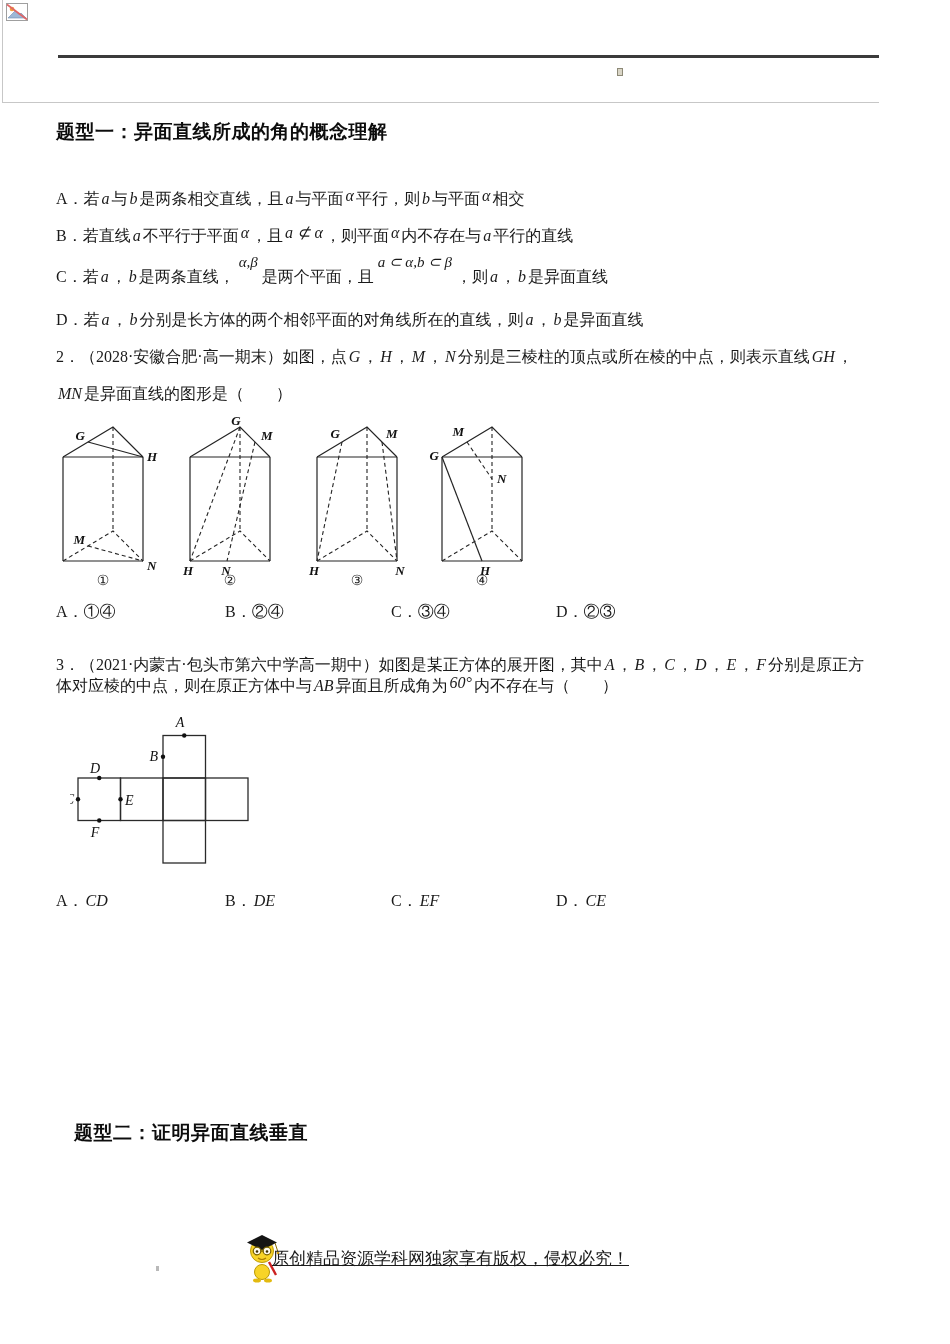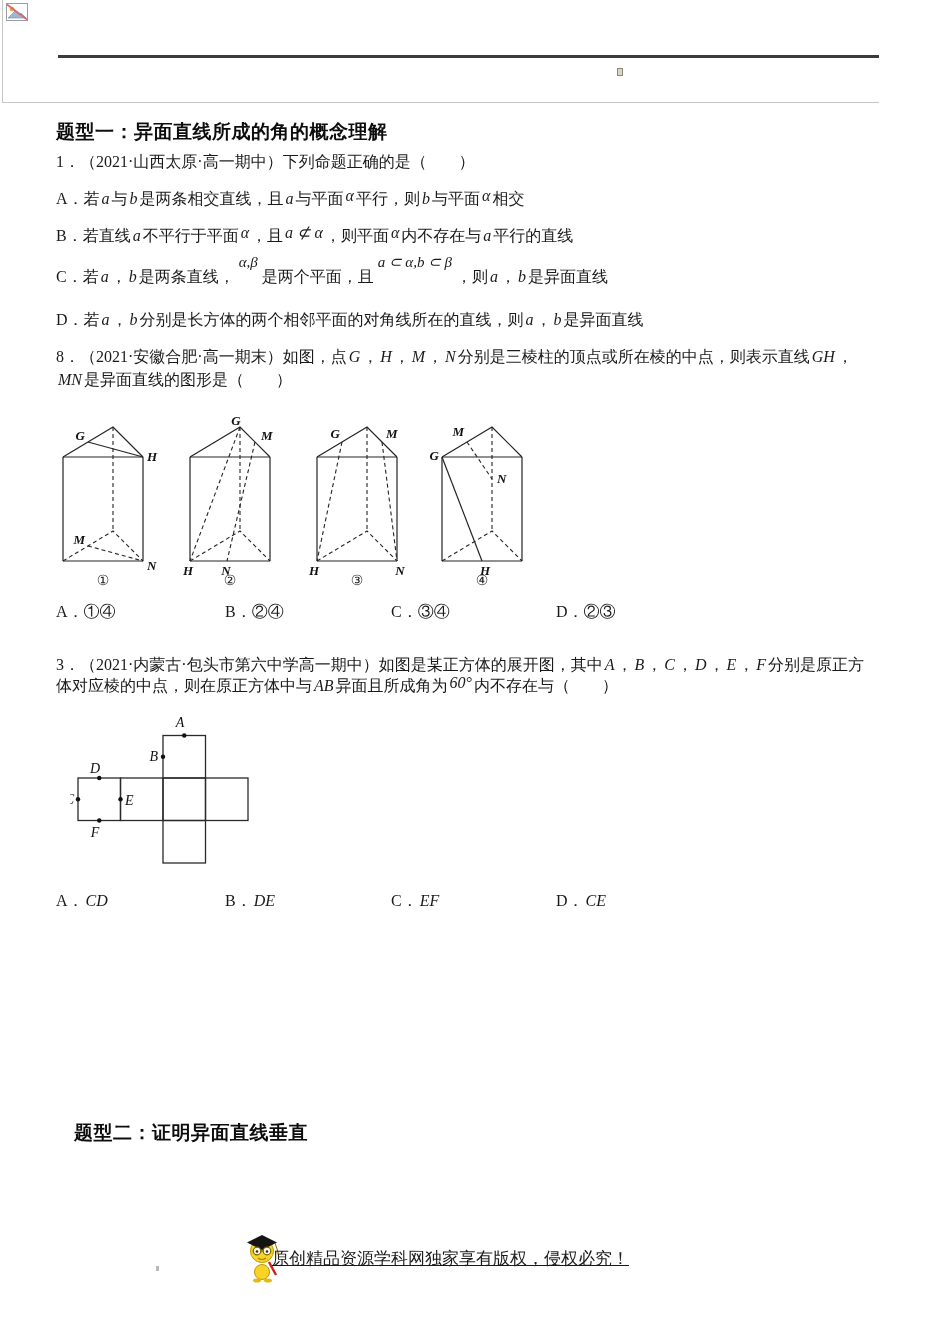--- a/index.html
+++ b/index.html
@@ -57,28 +57,27 @@
       <circle cx="6" cy="6" r="2.3" fill="#f2a33b"></circle>
       <path d="M2 15 L9 8 L13 12 L15 10 L20 15 Z" fill="#9db8d6" stroke="#6d8bb0" stroke-width="0.6"></path>
       <line x1="1" y1="1.5" x2="21" y2="16.5" stroke="#e06666" stroke-width="1.6"></line>
     </svg>
     <div class="header-rule"></div>
     <div class="artifact" style="left:614px; top:68px; width:6px; height:8px;"></div>
   </div>
 
   <div class="heading" style="left:56px; top:119px;">题型一：异面直线所成的角的概念理解</div>
 
-  <div class="line" style="left:56px; top:151px;">1．（2021·山西太原·高一期中）下列命题正确的是（　　）</div>
   <div class="line" style="left:56px; top:188px;text-align:center;"><span>A．若</span><span class="m">a</span><span>与</span><span class="m">b</span><span>是两条相交直线，且</span><span class="m">a</span><span>与平面</span><span class="g">α</span><span>平行，则</span><span class="m">b</span><span>与平面</span><span class="g">α</span><span>相交</span></div>
   <div class="line" style="left:56px; top:225px;"><span>B．若直线</span><span class="m">a</span><span>不平行于平面</span><span class="g">α</span><span>，且</span><span class="g">a ⊄ α</span><span>，则平面</span><span class="g">α</span><span>内不存在与</span><span class="m">a</span><span>平行的直线</span></div>
   <div class="line" style="left:56px; top:266px;"><span>C．若</span><span class="m">a</span><span>，</span><span class="m">b</span><span>是两条直线，</span><span class="r">α,β</span><span>是两个平面，且</span><span class="r">a ⊂ α,b ⊂ β</span><span>，则</span><span class="m">a</span><span>，</span><span class="m">b</span><span>是异面直线</span></div>
   <div class="line" style="left:56px; top:309px;"><span>D．若</span><span class="m">a</span><span>，</span><span class="m">b</span><span>分别是长方体的两个相邻平面的对角线所在的直线，则</span><span class="m">a</span><span>，</span><span class="m">b</span><span>是异面直线</span></div>
 
-  <div class="line" style="left:56px; top:346px;"><span>8．（2021·安徽合肥·高一期末）如图，点</span><span class="m">G</span><span>，</span><span class="m">H</span><span>，</span><span class="m">M</span><span>，</span><span class="m">N</span><span>分别是三棱柱的顶点或所在棱的中点，则表示直线</span><span class="m">GH</span><span>，</span></div>
-  <div class="line" style="left:56px; top:369px;"><span class="m">MN</span><span>是异面直线的图形是（　　）</span></div>
+  <div class="line" style="left:56px; top:346px;"><span>2．（2028·安徽合肥·高一期末）如图，点</span><span class="m">G</span><span>，</span><span class="m">H</span><span>，</span><span class="m">M</span><span>，</span><span class="m">N</span><span>分别是三棱柱的顶点或所在棱的中点，则表示直线</span><span class="m">GH</span><span>，</span></div>
+  <div class="line" style="left:56px; top:383px;"><span class="m">MN</span><span>是异面直线的图形是（　　）</span></div>
 
   <svg class="fig" style="left:48px; top:415px;" width="130" height="176" viewBox="0 0 130 176">
     <g class="solid">
       <path d="M15 42 L65 12 L95 42"></path>
       <path d="M15 42 H95 M15 42 V146 M95 42 V146 M15 146 H95"></path>
       <path d="M40 27 L95 42"></path>
     </g>
     <g class="dashed">
       <path d="M65 12 V116 M15 146 L65 116 L95 146"></path>
       <path d="M40 131 L95 146"></path>

